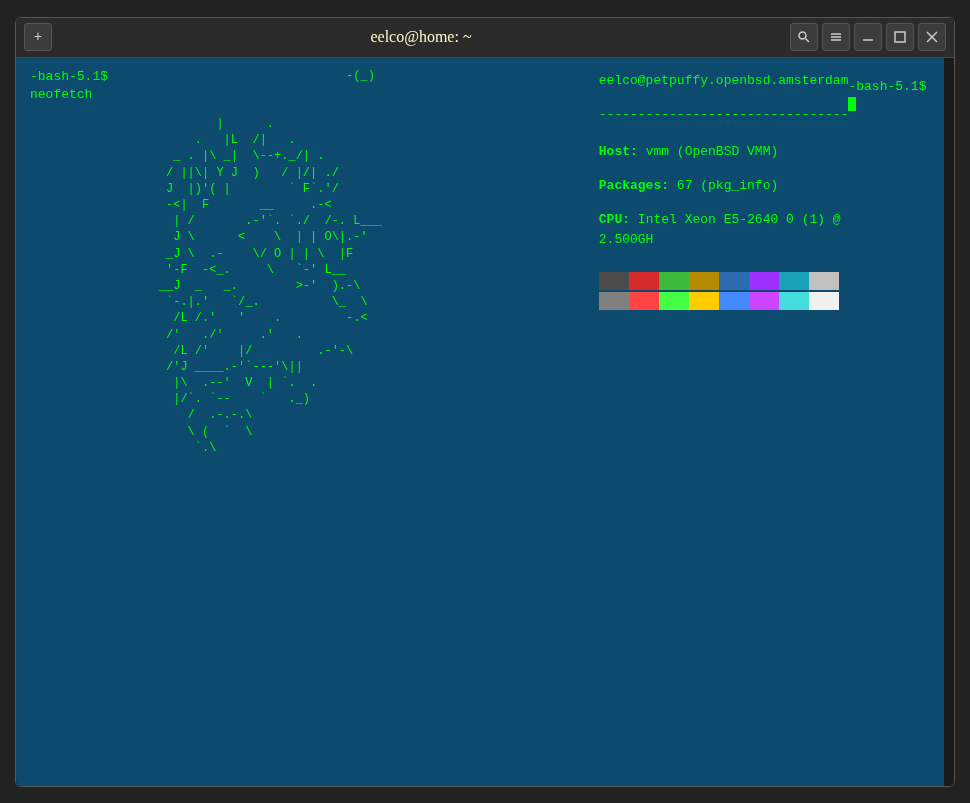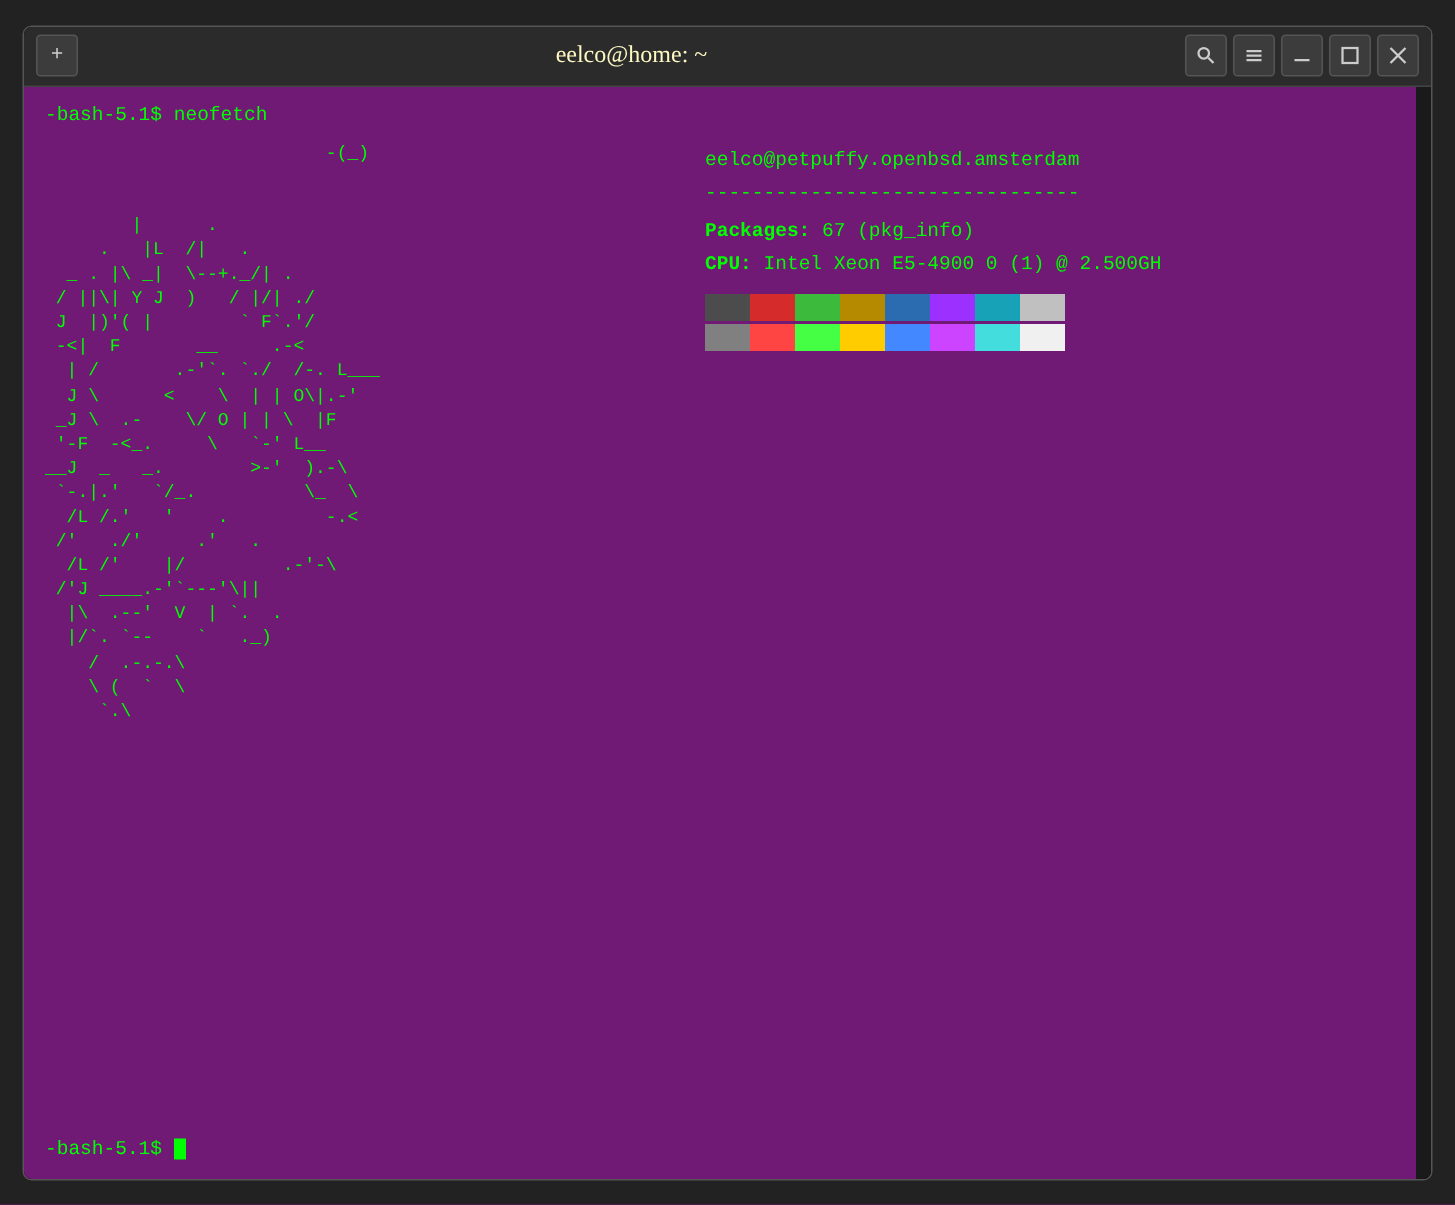--- a/index.html
+++ b/index.html
@@ -55,29 +55,29 @@
       font-size: 16px;
       font-family: Liberation Serif, serif;
     }
     .titlebar-right {
       display: flex;
       align-items: center;
       gap: 4px;
     }
     .terminal-body {
       flex: 1;
-      background: #701a75;
+      background: #0c4a6e;
       color: #00ff00;
       font-family: 'Courier New', Courier, monospace;
       font-size: 13px;
       line-height: 1.4;
       padding: 10px 14px;
       overflow: hidden;
       display: flex;
-      flex-direction: column;
+      flex-direction: row;
     }
     .cmd-line {
       color: #00ff00;
       margin-bottom: 8px;
     }
     .neofetch-area {
       display: flex;
       flex-direction: row;
       gap: 20px;
       flex: 1;
@@ -85,21 +85,21 @@
     .ascii-art {
       color: #00ff00;
       white-space: pre;
       font-size: 12px;
       line-height: 1.35;
       min-width: 420px;
     }
     .info-panel {
       display: flex;
       flex-direction: column;
-      gap: 2px;
+      gap: 14px;
       padding-top: 4px;
     }
     .info-username {
       color: #00ff00;
       font-size: 13px;
       margin-bottom: 2px;
     }
     .info-separator {
       color: #00ff00;
       font-size: 13px;
@@ -218,24 +218,27 @@
   |/`. `--    `   ._)
     /  .-.-.\
     \ (  `  \
      `.\</div>
 
         <div class="info-panel">
           <div class="info-username">eelco@petpuffy.openbsd.amsterdam</div>
           <div class="info-separator">--------------------------------</div>
 
           <div class="info-row">
+            <span class="info-key">Host:</span><span class="info-value"> vmm (OpenBSD VMM)</span>
+          </div>
+          <div class="info-row">
             <span class="info-key">Packages:</span><span class="info-value"> 67 (pkg_info)</span>
           </div>
           <div class="info-row">
-            <span class="info-key">CPU:</span><span class="info-value"> Intel Xeon E5-4900 0 (1) @ 2.500GH</span>
+            <span class="info-key">CPU:</span><span class="info-value"> Intel Xeon E5-2640 0 (1) @ 2.500GH</span>
           </div>
 
           <div class="color-palette">
             <div class="palette-row" id="palette-row-1">
                 <div class="color-swatch" style="background: rgb(76, 76, 76);"></div>
                 <div class="color-swatch" style="background: rgb(214, 43, 43);"></div>
                 <div class="color-swatch" style="background: rgb(60, 186, 60);"></div>
                 <div class="color-swatch" style="background: rgb(181, 137, 0);"></div>
                 <div class="color-swatch" style="background: rgb(43, 108, 176);"></div>
                 <div class="color-swatch" style="background: rgb(155, 48, 255);"></div>

